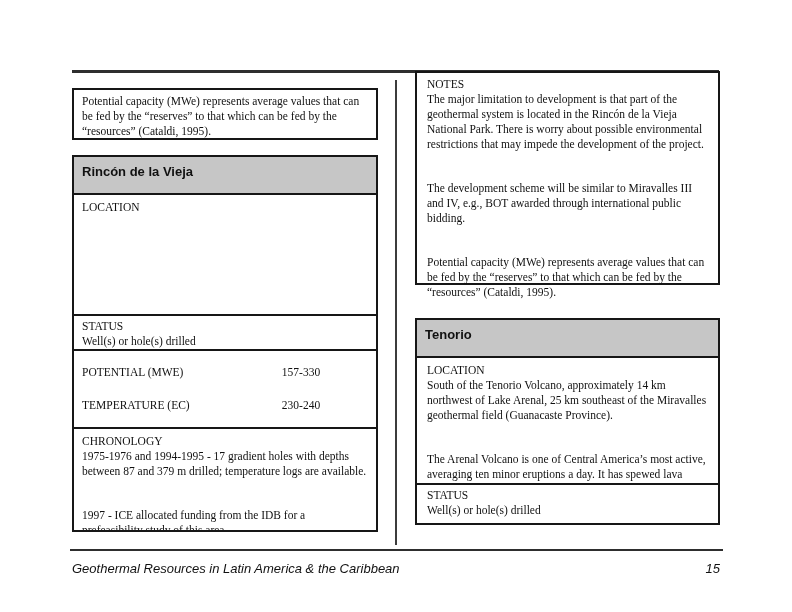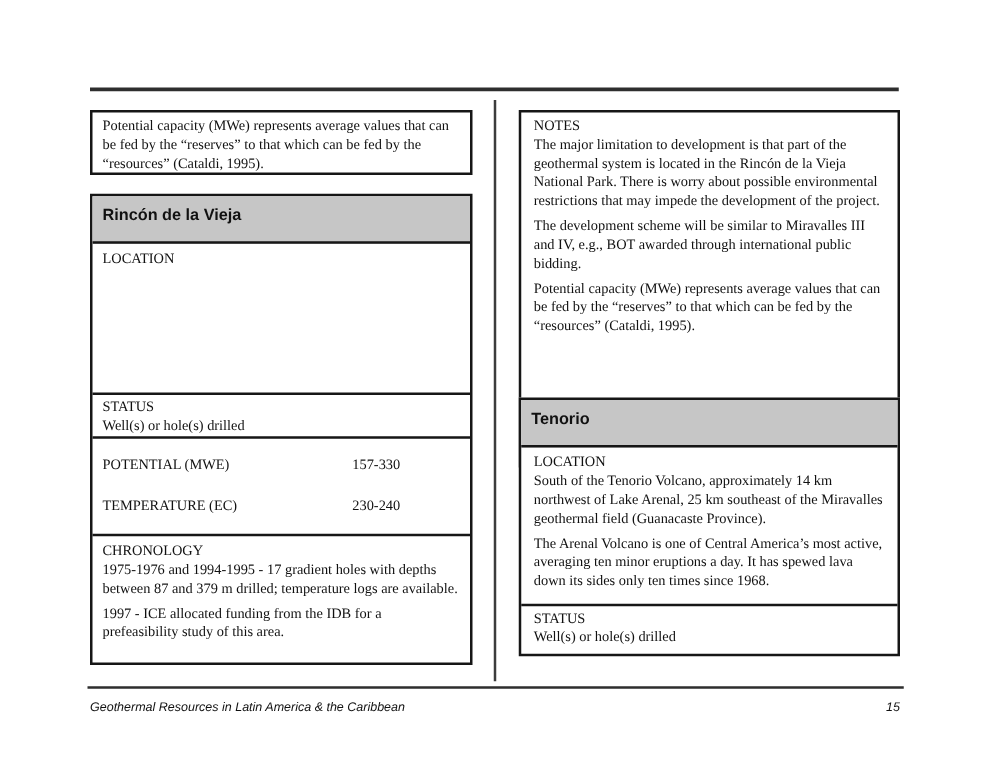--- a/index.html
+++ b/index.html
@@ -11,21 +11,21 @@
   .rule { position:absolute; background:#2e2e2e; }
   .top-rule { left:72px; top:70px; width:647px; height:3px; }
   .bottom-rule { left:70px; top:549px; width:653px; height:2px; }
   .col-divider { position:absolute; left:395px; top:80px; width:2px; height:465px; background:#3c3c3c; }
 
   .box {
     position:absolute; border:2px solid #161616; box-sizing:border-box;
     font-size:11.5px; line-height:15px; background:#fff;
   }
   .note-box { left:72px; top:88px; width:306px; height:52px; padding:4px 8px; }
-  .notes-box { left:415px; top:88px; width:305px; height:286px; padding:4px 10px; }
+  .notes-box { left:415px; top:71px; width:305px; height:214px; padding:4px 10px; }
 
   .table-box { position:absolute; border:2px solid #161616; box-sizing:border-box; background:#fff; font-size:11.5px; line-height:15px; display:flex; flex-direction:column; }
   .rincon-box { left:72px; top:155px; width:306px; height:377px; }
   .tenorio-box { left:415px; top:318px; width:305px; height:207px; }
 
   .box-header {
     background:#c6c6c6; border-bottom:2px solid #161616; box-sizing:border-box;
     font-family:"Liberation Sans", sans-serif; font-weight:bold; font-size:13px;
     padding:7px 8px 0 8px; height:38px; flex:0 0 auto;
   }
@@ -33,30 +33,30 @@
   .trow + .trow { border-top:2px solid #161616; }
   .row-fill { flex:1 1 auto; }
 
   .rincon-location { height:119px; padding-top:5px; }
   .rincon-status   { height:35px; }
   .rincon-stats    { height:78px; display:flex; flex-direction:column; justify-content:space-around; padding-top:5px; padding-bottom:5px; }
   .tenorio-location{ height:125px; padding-top:5px; padding-left:10px; padding-right:10px; }
   .tenorio-status  { padding-left:10px; padding-right:10px; }
 
   .para { margin:0; }
-  .para + .para { margin-top:5px; }
+  .para + .para { margin-top:29px; }
 
   .stat-line { display:flex; align-items:baseline; padding-right:22px; }
   .stat-label { flex:1 1 auto; }
   .stat-value { flex:0 0 90px; text-align:center; }
 
   .footer {
     position:absolute; left:72px; top:561px; width:648px;
     display:flex; justify-content:space-between; align-items:baseline;
-    font-family:"Liberation Sans", sans-serif; font-style:italic; font-size:10px; color:#111;
+    font-family:"Liberation Sans", sans-serif; font-style:italic; font-size:13px; color:#111;
   }
 </style>
 </head>
 <body>
 
 <div class="page">
 
   <div class="rule top-rule"></div>
   <div class="col-divider"></div>
 

